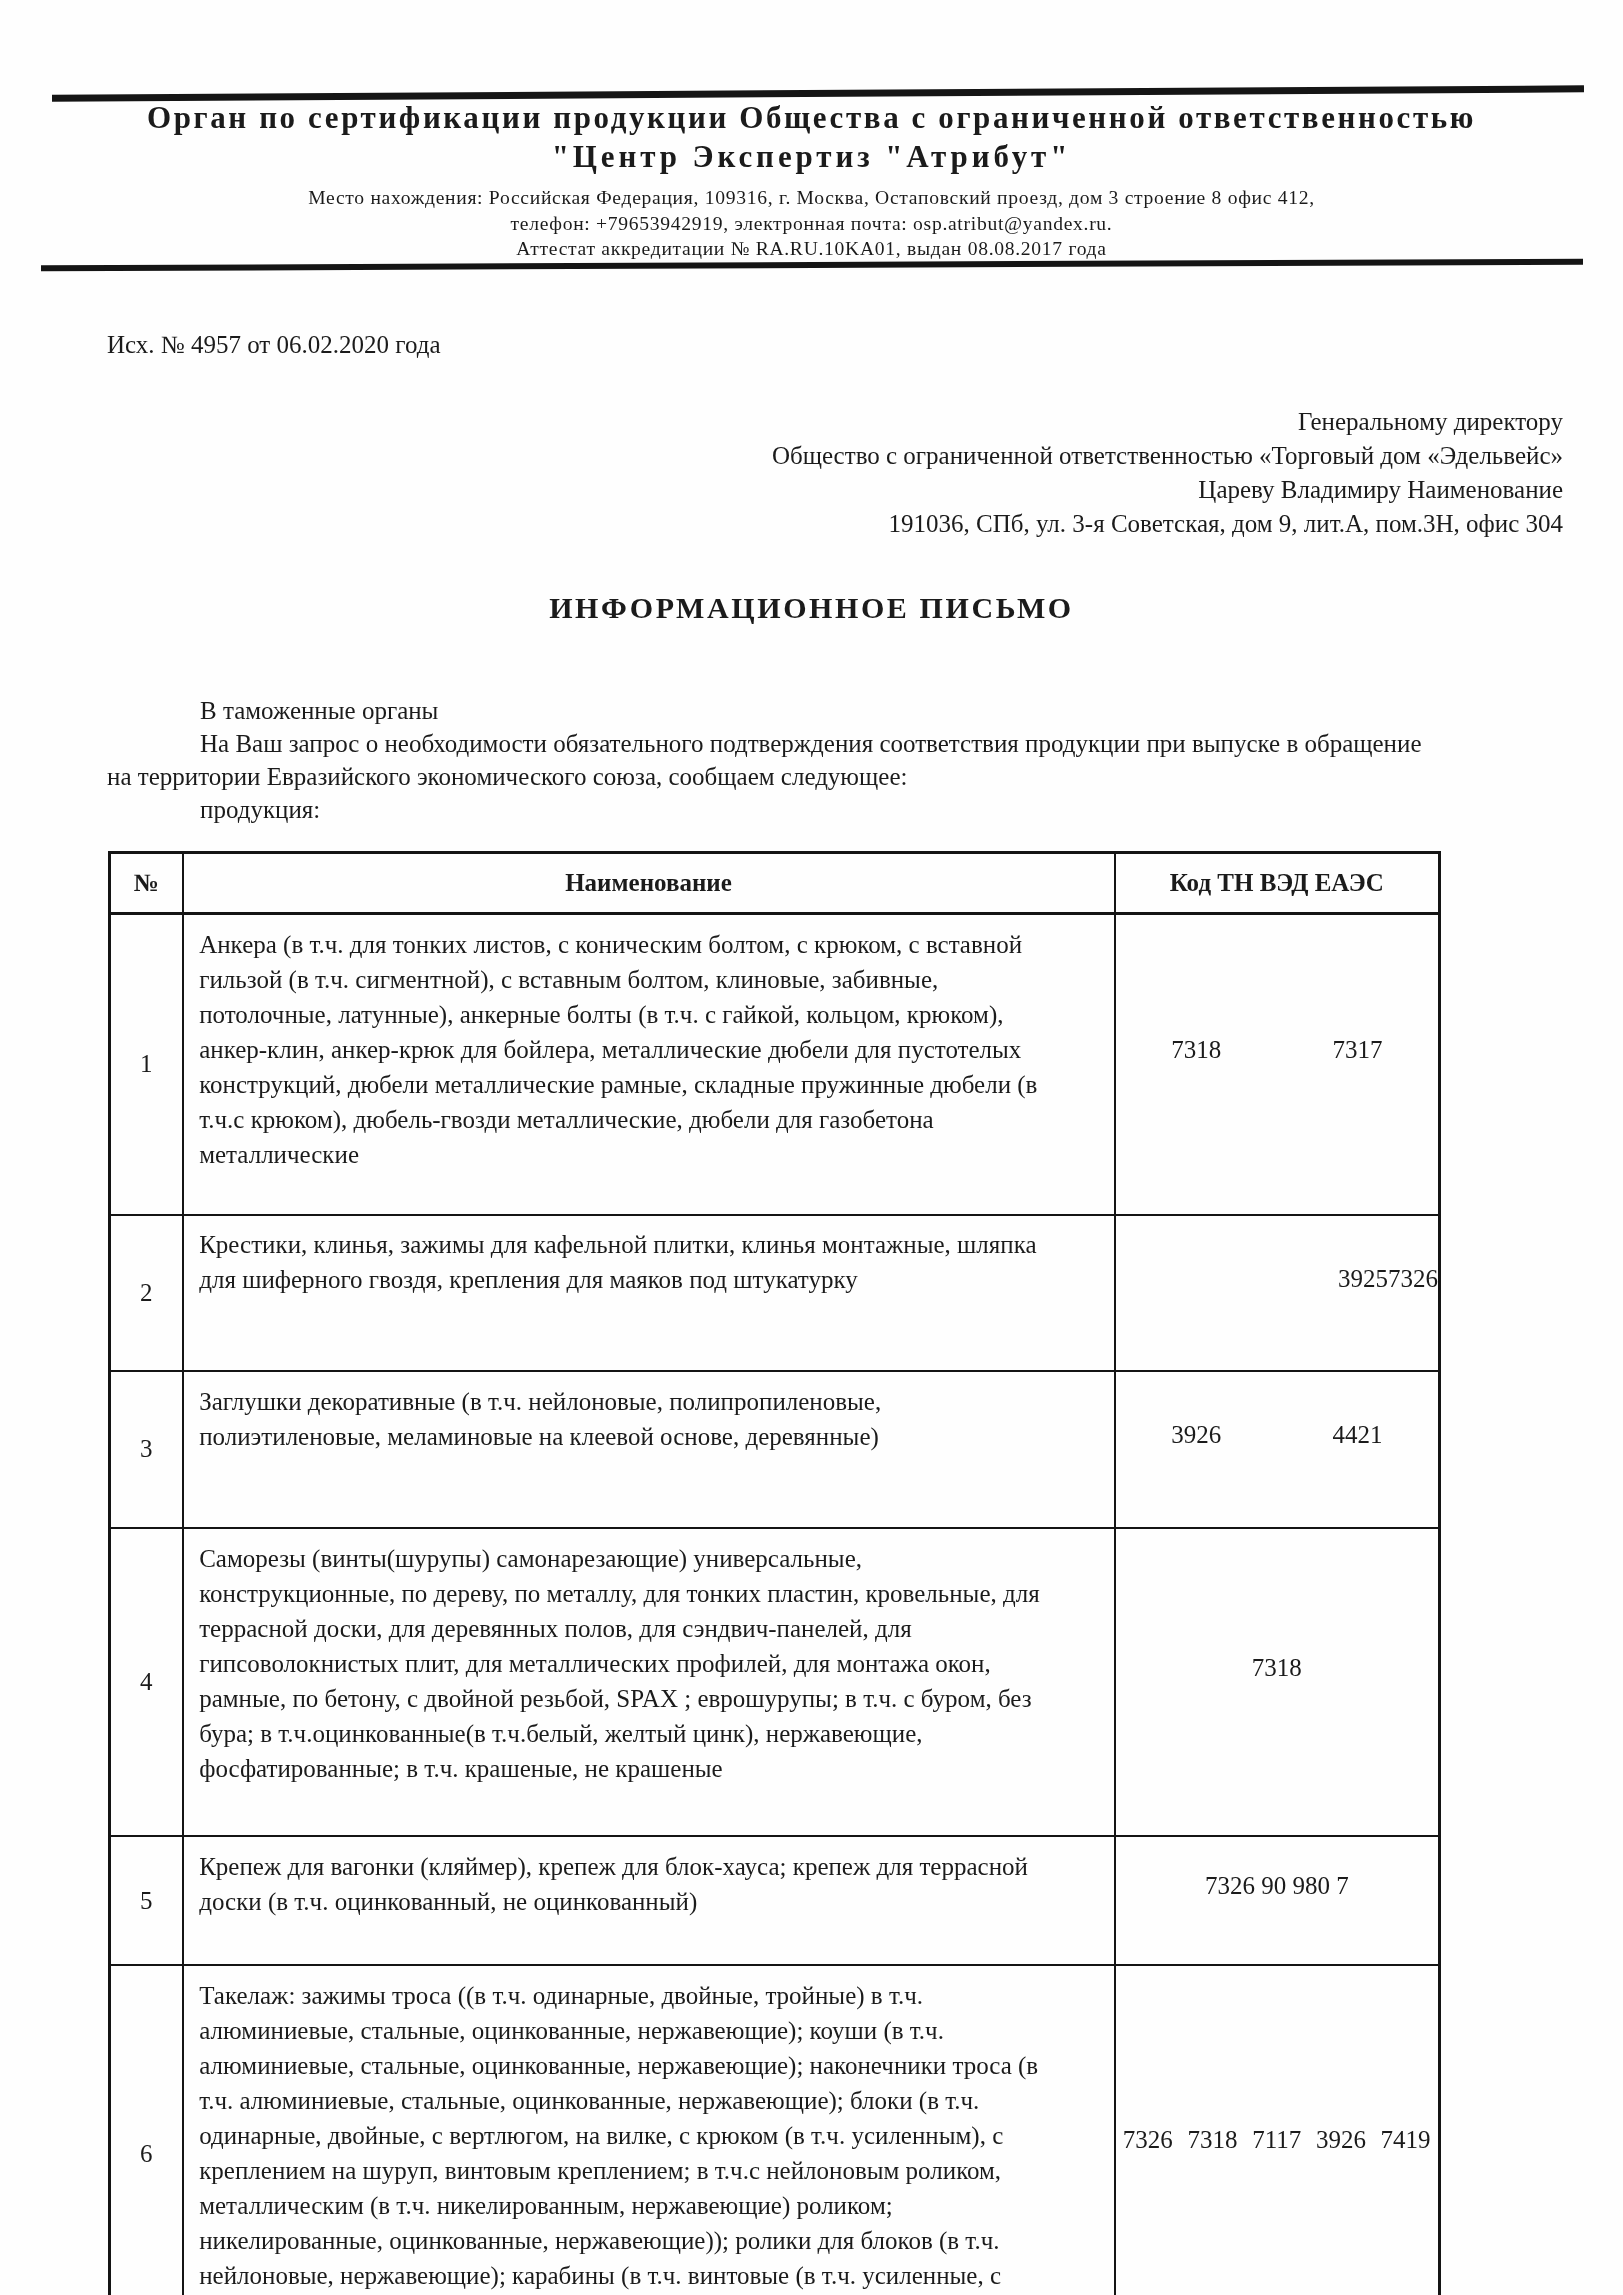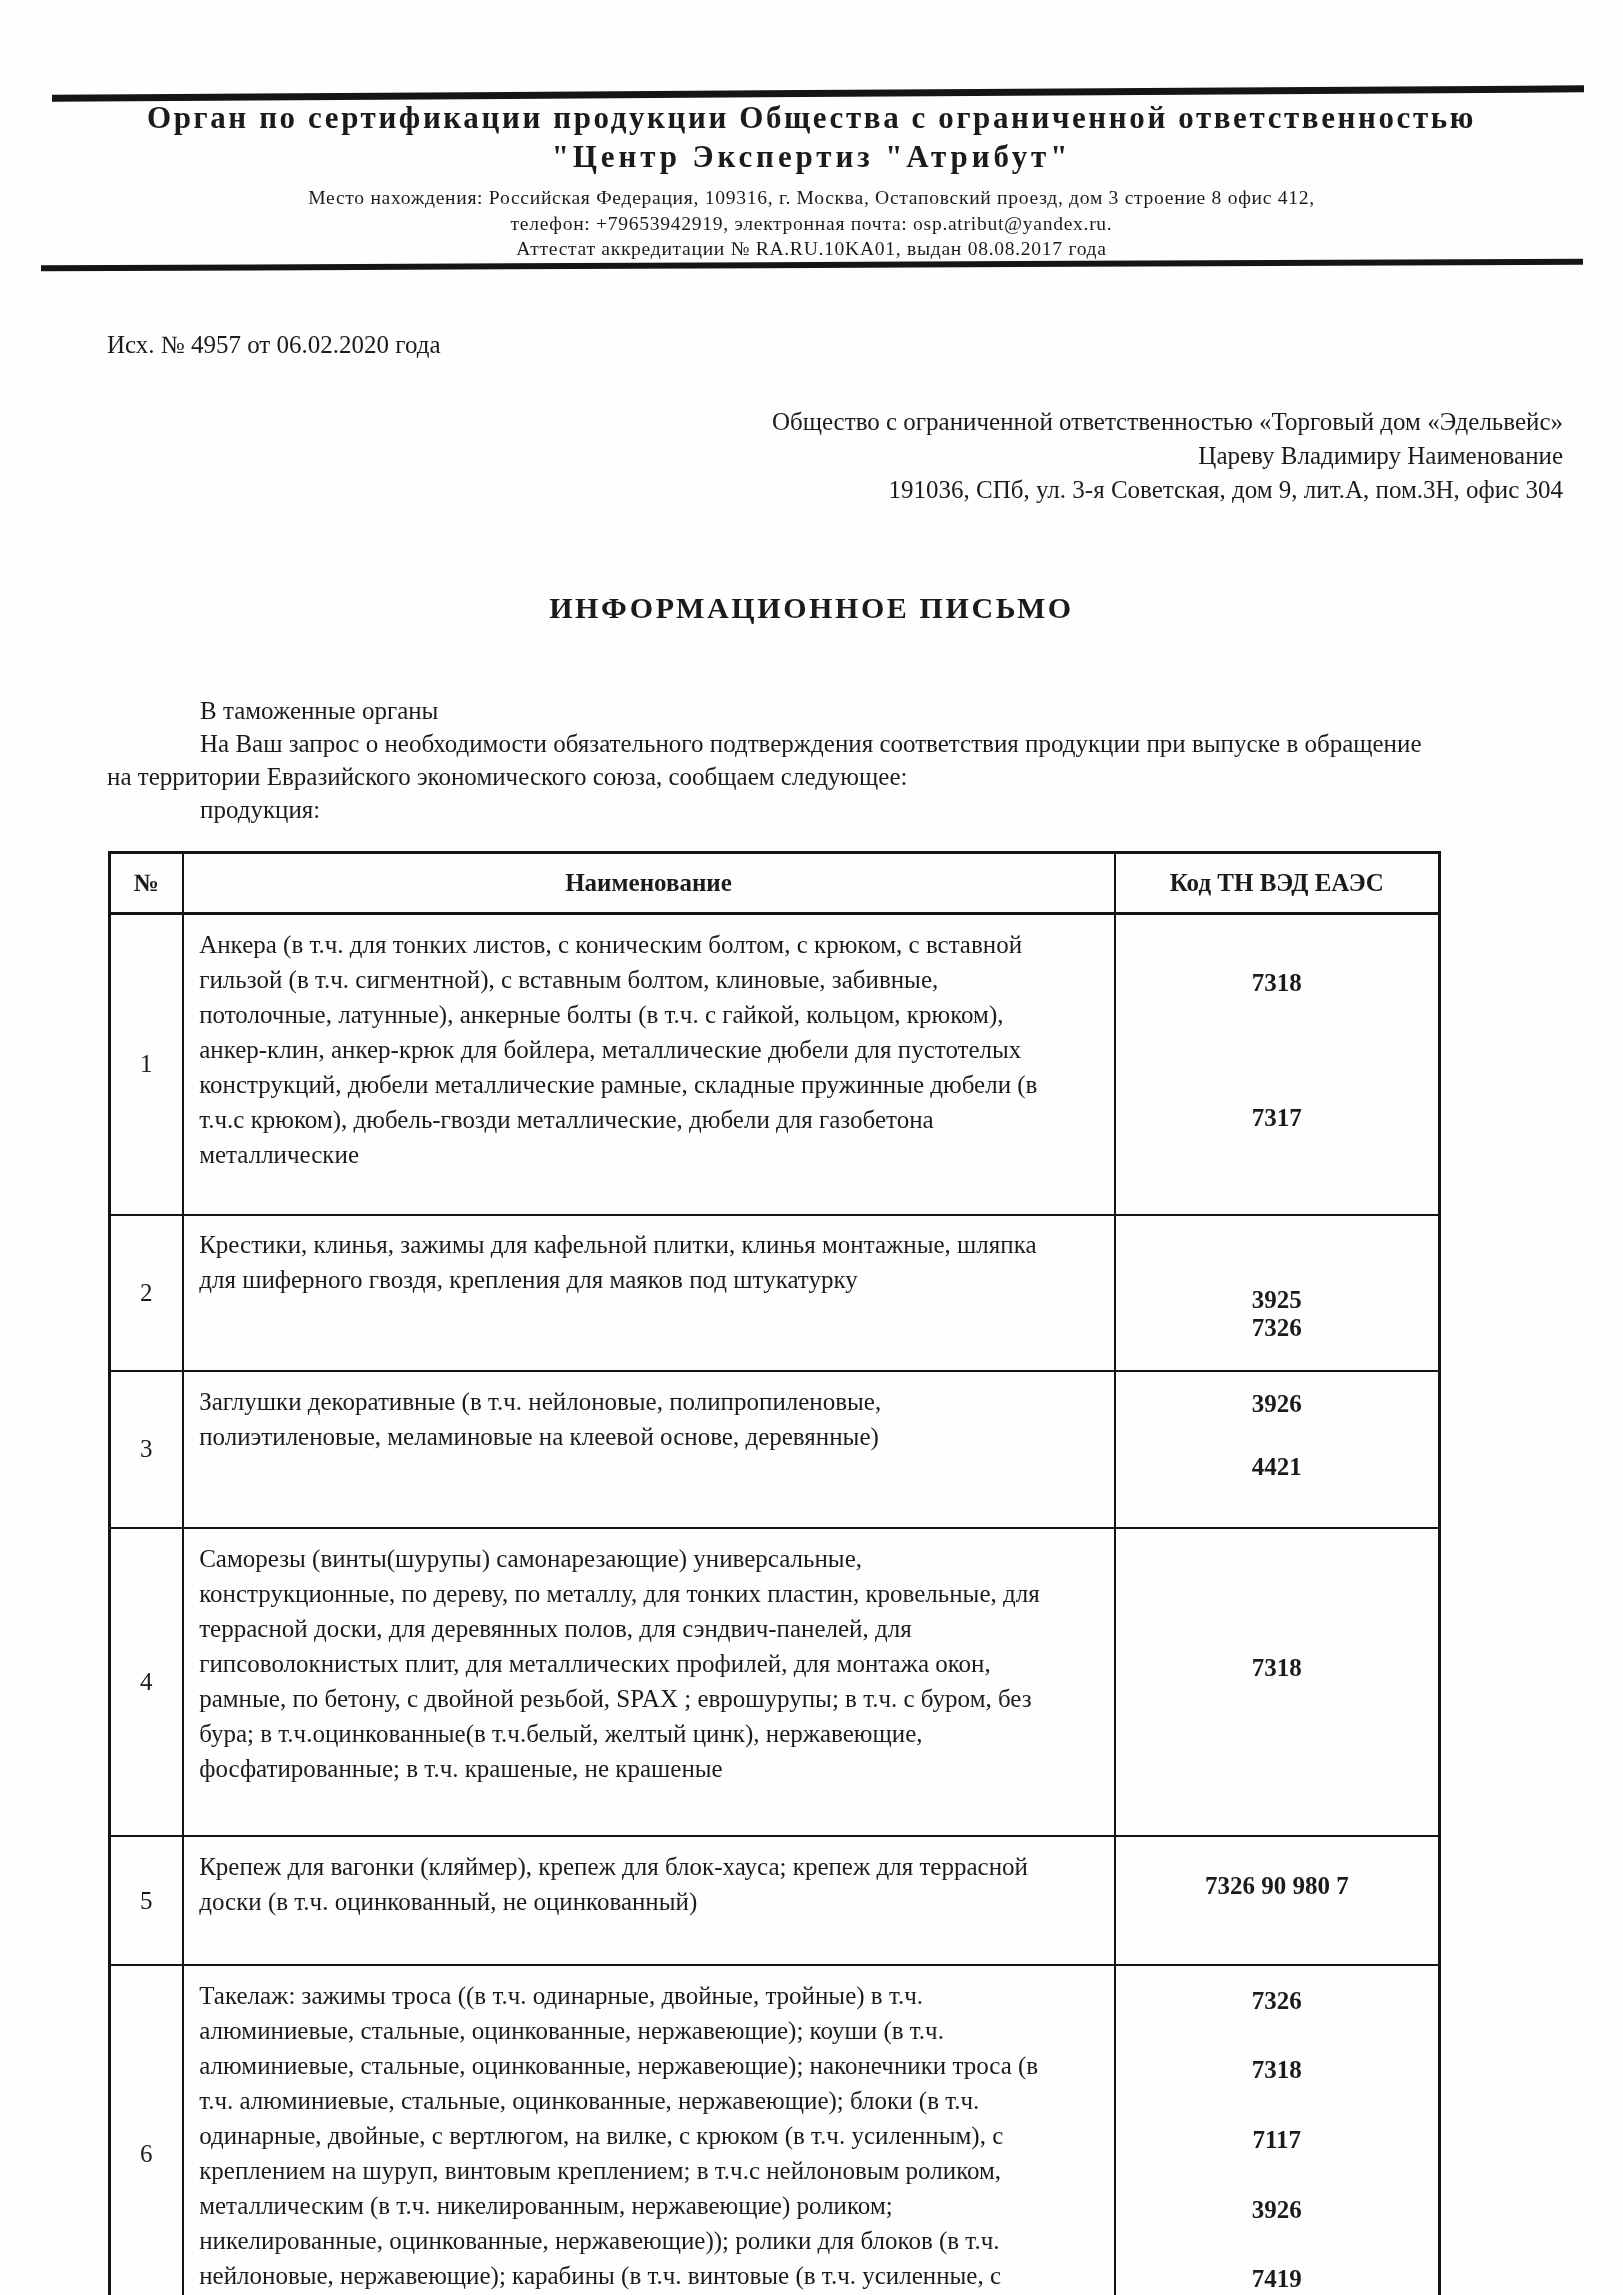--- a/index.html
+++ b/index.html
@@ -70,24 +70,23 @@
     border-bottom: 3.3px solid #141414;
   }
   td.c-num  { text-align: center; font-size: 25px; }
   td.c-name {
     vertical-align: top; text-align: left;
     padding: 11.8px 52px 11.8px 15.7px;
     line-height: 35px;
   }
   td.c-code { vertical-align: top; }
   .cw {
-    display: flex; flex-direction: column;
+    display: flex; flex-direction: row;
     justify-content: space-around; align-items: center;
     text-align: center;
-    font-weight: bold;
   }
   .cw.single { justify-content: center; }
   tr.r1 td { height: 275px; } tr.r1 .cw { height: 270px; }
   tr.r2 td { height: 131px; margin-left: 23px; } tr.r2 .cw { height: 126px; justify-content: flex-end; }
   tr.r3 td { height: 131px; margin-top: 36px; } tr.r3 .cw { height: 126px; }
   tr.r4 td { height: 283px; } tr.r4 .cw { height: 278px; }
   tr.r5 td { height: 103px; } tr.r5 .cw { height: 98px; }
   tr.r6 td { height: 353px; } tr.r6 .cw { height: 348px; }
 </style>
 </head>
@@ -105,20 +104,21 @@
       <div>телефон: +79653942919, электронная почта: osp.atribut@yandex.ru.</div>
       <div>Аттестат аккредитации № RA.RU.10KA01, выдан 08.08.2017 года</div>
     </div>
   </div>
 
   <div class="rule rule-mid"></div>
 
   <div class="outgoing">Исх. № 4957 от 06.02.2020 года</div>
 
   <div class="recipient">
+    <div>Генеральному директору</div>
     <div>Общество с ограниченной ответственностью «Торговый дом «Эдельвейс»</div>
     <div>Цареву Владимиру Наименование</div>
     <div>191036, СПб, ул. 3-я Советская, дом 9, лит.А, пом.3Н, офис 304</div>
   </div>
 
   <div class="letter-title">ИНФОРМАЦИОННОЕ ПИСЬМО</div>
 
   <div class="bodytext">
     <div class="indent">В таможенные органы</div>
     <div class="indent">На Ваш запрос о необходимости обязательного подтверждения соответствия продукции при выпуске в обращение</div>

